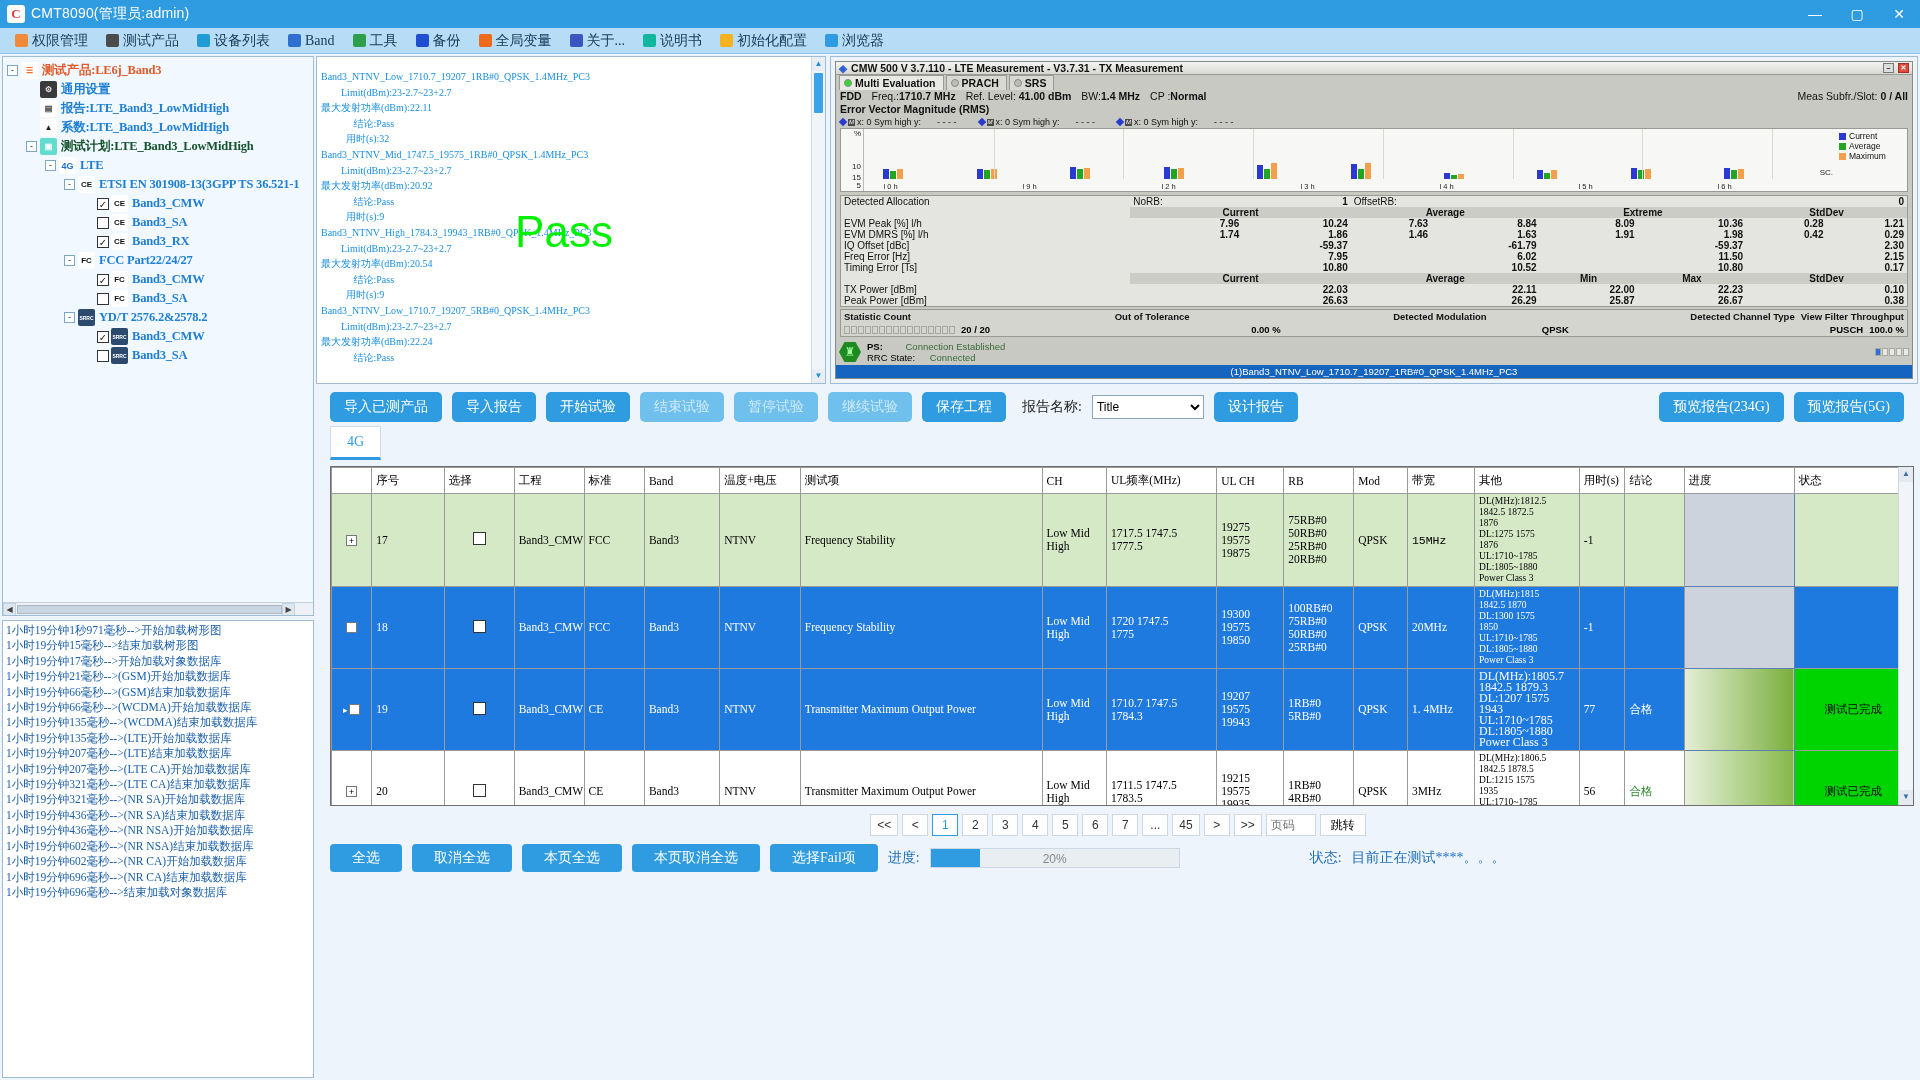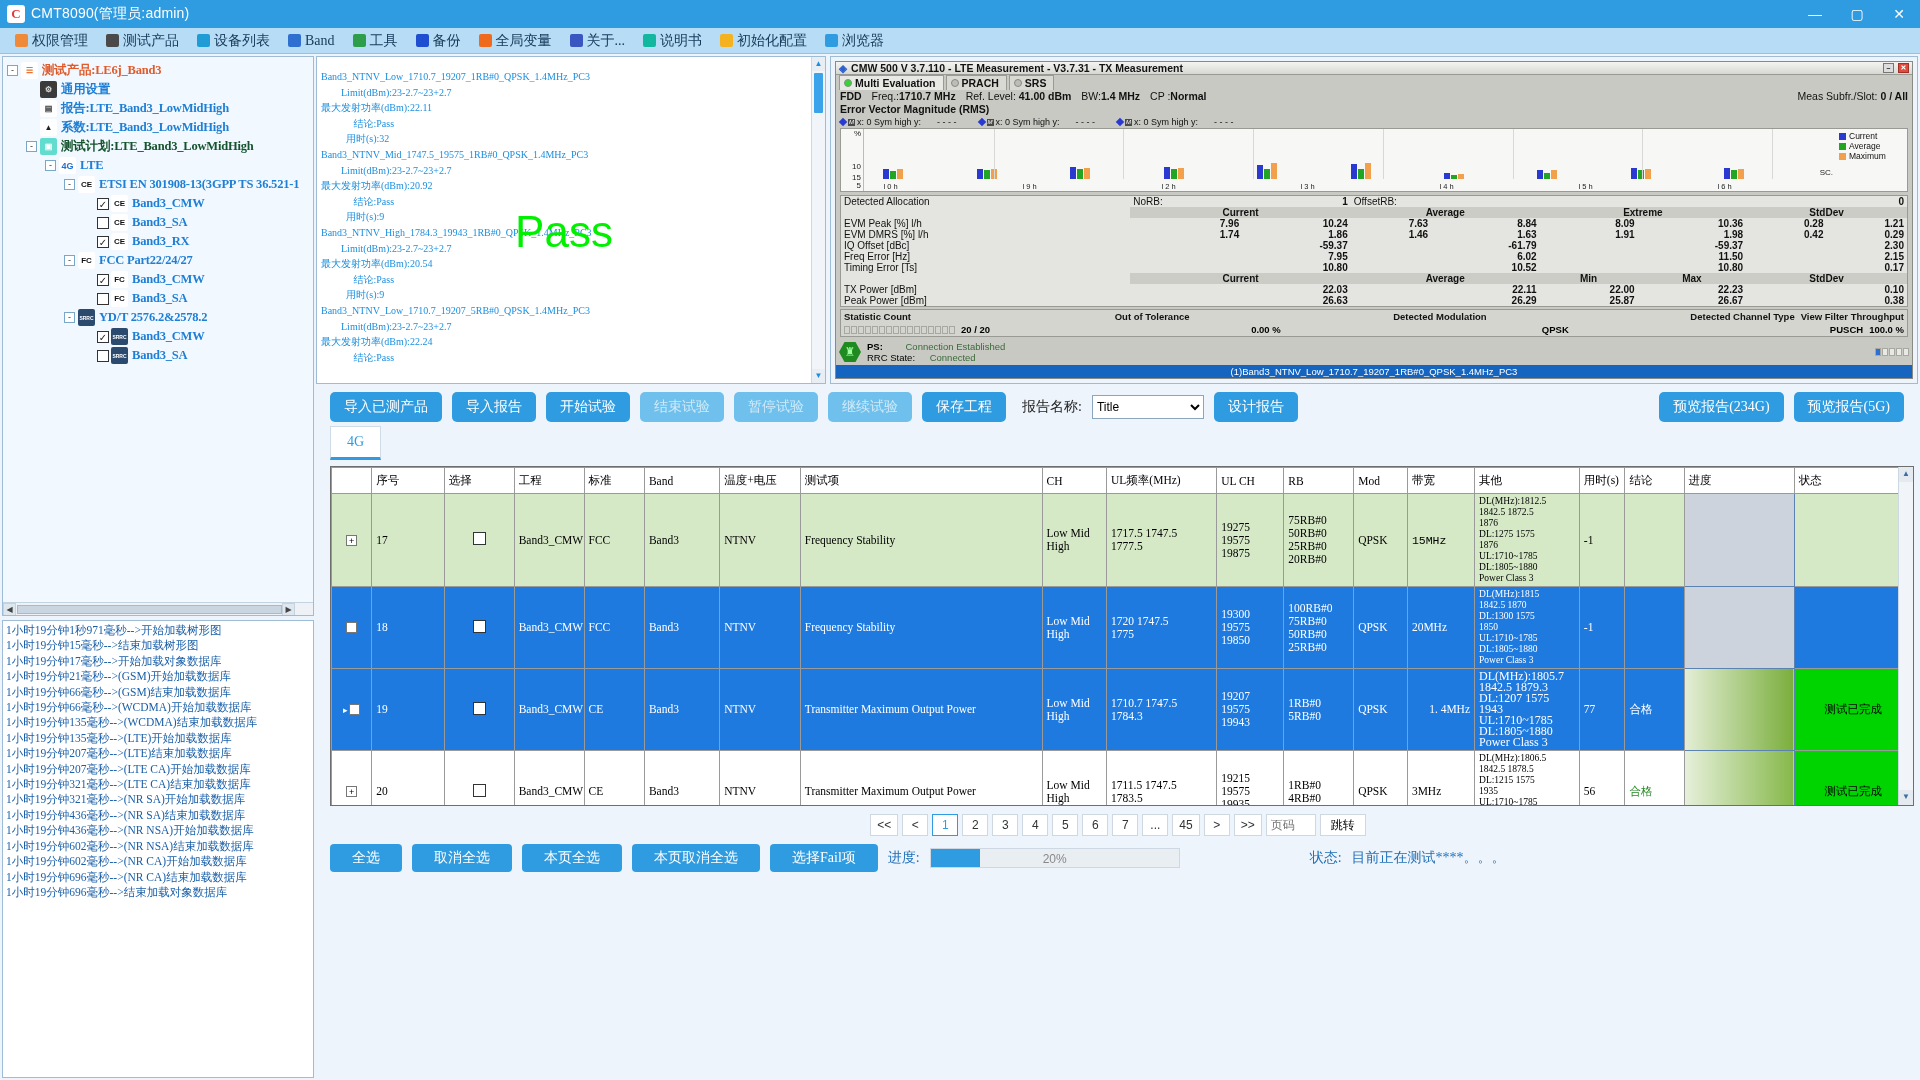--- a/index.html
+++ b/index.html
@@ -825,21 +825,21 @@
               <td style="white-space: pre-line;">Low Mid
 High</td>
               <td style="white-space: pre-line;">1710.7 1747.5
 1784.3</td>
               <td style="white-space: pre-line;">19207
 19575
 19943</td>
               <td style="white-space: pre-line;">1RB#0
 5RB#0</td>
               <td style="white-space: pre-line;">QPSK</td>
-              <td style="white-space: pre-line; text-align: right;">1. 4MHz</td>
+              <td style="white-space: pre-line;">1. 4MHz</td>
               <td style="font-size: 12px; line-height: 11px; white-space: pre-line;">DL(MHz):1805.7
 1842.5 1879.3
 DL:1207 1575
 1943
 UL:1710~1785
 DL:1805~1880
 Power Class 3</td>
               <td style="white-space: pre-line;">77</td>
               <td style="white-space: pre-line; color: rgb(255, 255, 255);">合格</td>
               <td class="cellfill-grad"></td>

